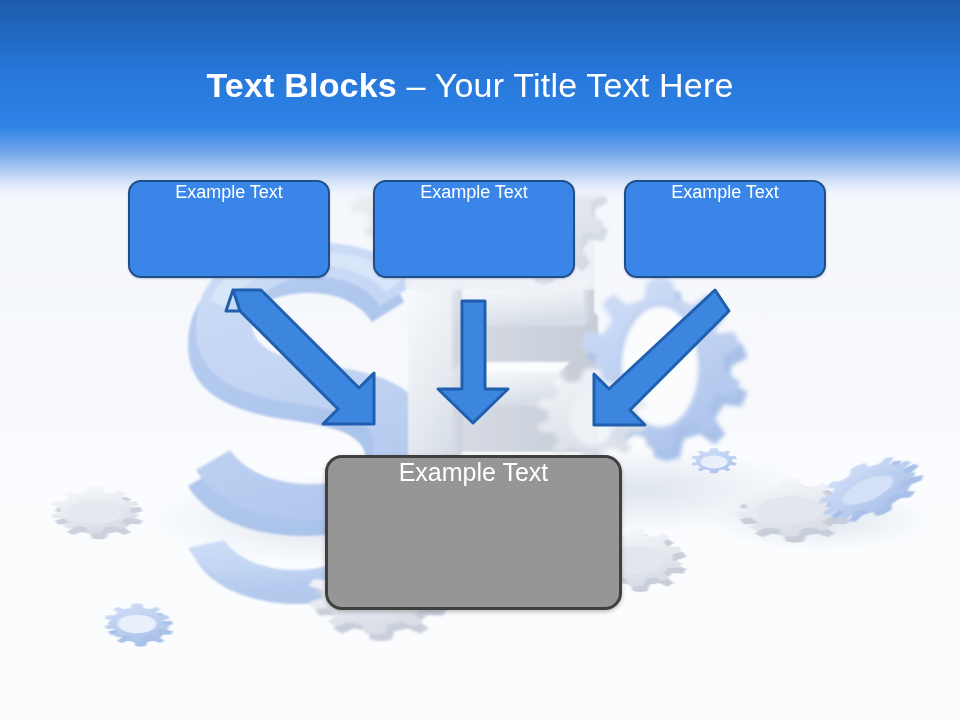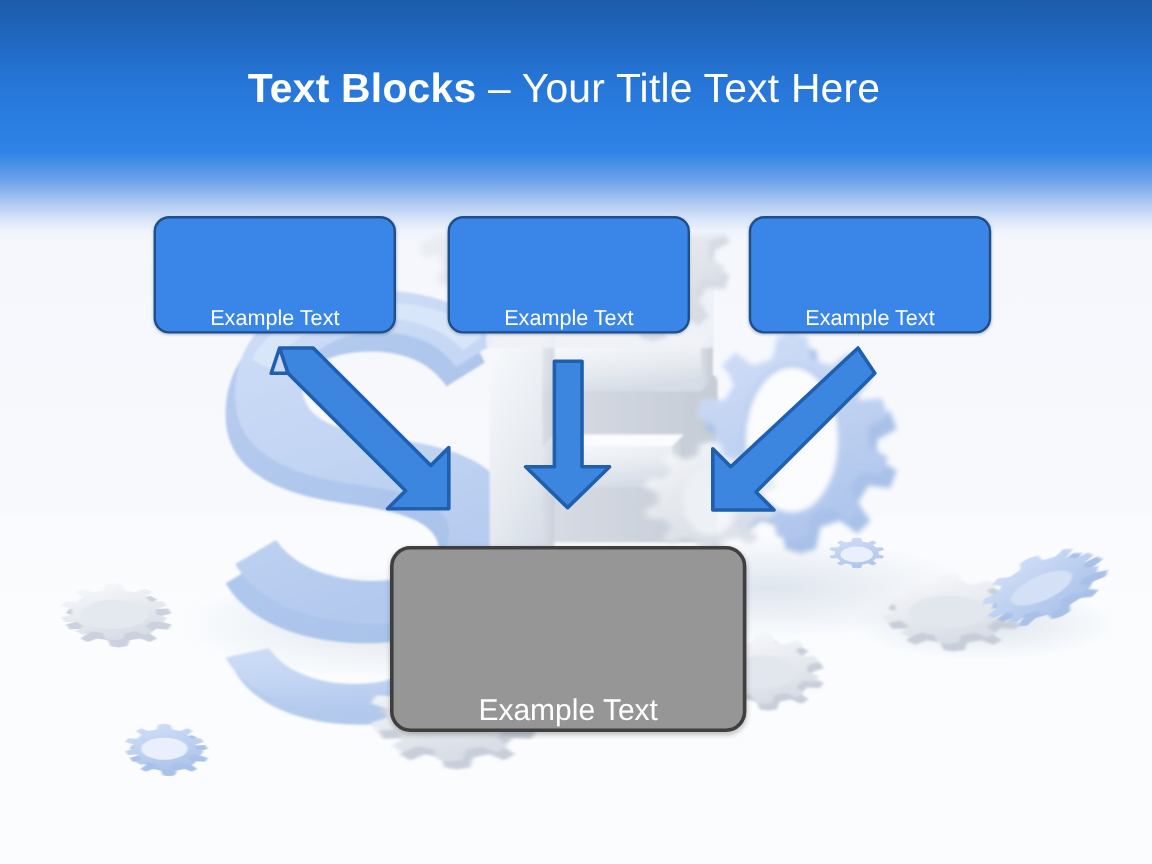--- a/index.html
+++ b/index.html
@@ -41,21 +41,21 @@
       #a9c6f1 168px,
       #d6e3f8 182px,
       #eef3fc 192px,
       rgba(251,252,254,0) 200px);
     pointer-events: none;
   }
 
   #title {
     position: absolute;
     left: 0;
-    top: 53px;
+    top: 64px;
     width: 940px;
     text-align: center;
     z-index: 3;
     color: #ffffff;
     font-size: 34px;
     line-height: 42px;
     letter-spacing: 0.2px;
     white-space: nowrap;
   }
   #title .t-strong { font-weight: bold; }
@@ -68,21 +68,21 @@
     width: 960px; height: 720px;
     z-index: 4;
     pointer-events: none;
   }
 
   
   .box {
     position: absolute;
     z-index: 6;
     display: flex;
-    align-items: flex-end;
+    align-items: flex-start;
     justify-content: center;
     box-sizing: border-box;
     color: #ffffff;
   }
   .box-blue {
     background: #3a86e8;
     border: 2px solid #1f4e88;
     border-radius: 13px;
     font-size: 18px;
     box-shadow: 0 1px 2px rgba(40,60,90,0.25);

